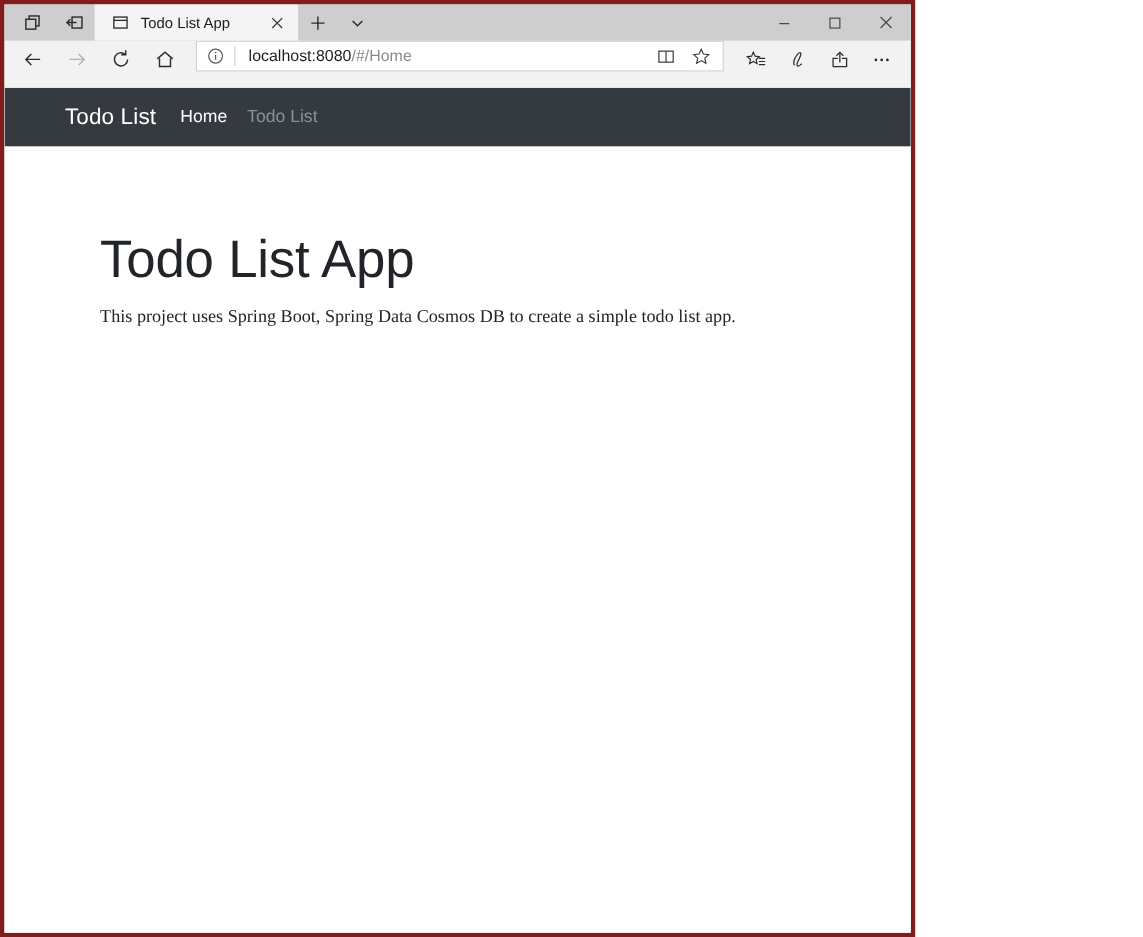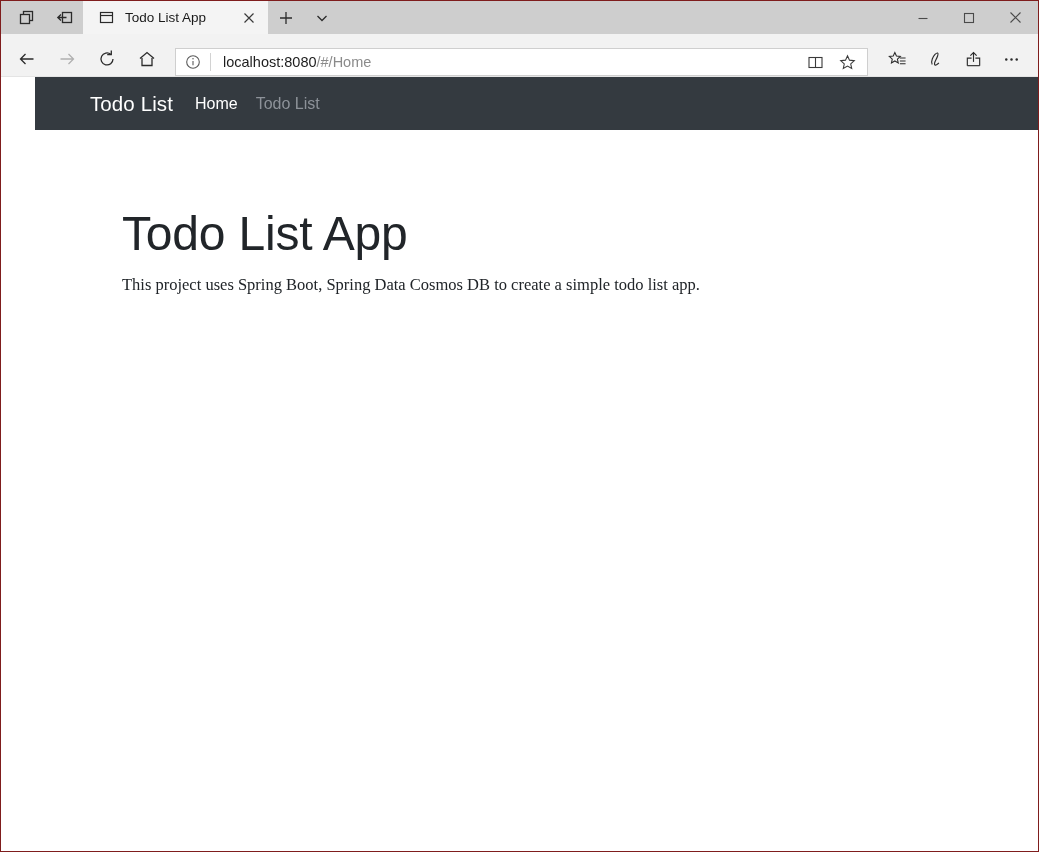--- a/index.html
+++ b/index.html
@@ -7,24 +7,24 @@
     padding: 0;
     background: #ffffff;
   }
   body {
     font-family: "Liberation Sans", sans-serif;
     -webkit-font-smoothing: antialiased;
   }
 
   .browser-window {
     position: relative;
-    width: 1039px;
+    width: 832px;
     height: 852px;
     box-sizing: border-box;
-    border: 1px solid #7f1d1d;
+    border: 4px solid #7f1d1d;
     background: #ffffff;
     overflow: hidden;
     display: flex;
     flex-direction: column;
   }
 
   
   .titlebar {
     height: 33px;
     background: #cecece;
@@ -105,21 +105,21 @@
     align-items: center;
     justify-content: center;
     color: #4a4a4a;
   }
 
   
   .toolbar {
     height: 43px;
     background: #f2f2f2;
     display: flex;
-    align-items: flex-end;
+    align-items: flex-start;
     flex: 0 0 auto;
     border-bottom: 1px solid #e4e4e4;
     padding: 0 8px 0 6px;
     box-sizing: border-box;
   }
   .nav-btn {
     width: 40px;
     height: 34px;
     display: flex;
     align-items: center;
@@ -191,21 +191,20 @@
     justify-content: center;
     color: #2b2b2b;
   }
 
   
   .page-viewport {
     flex: 1 1 auto;
     background: #ffffff;
     overflow: hidden;
     position: relative;
-    padding-left: 34px;
   }
   .navbar {
     background: #343a40;
     height: 53px;
     display: flex;
     align-items: center;
     padding-left: 55px;
     box-sizing: border-box;
   }
   .navbar-brand {

